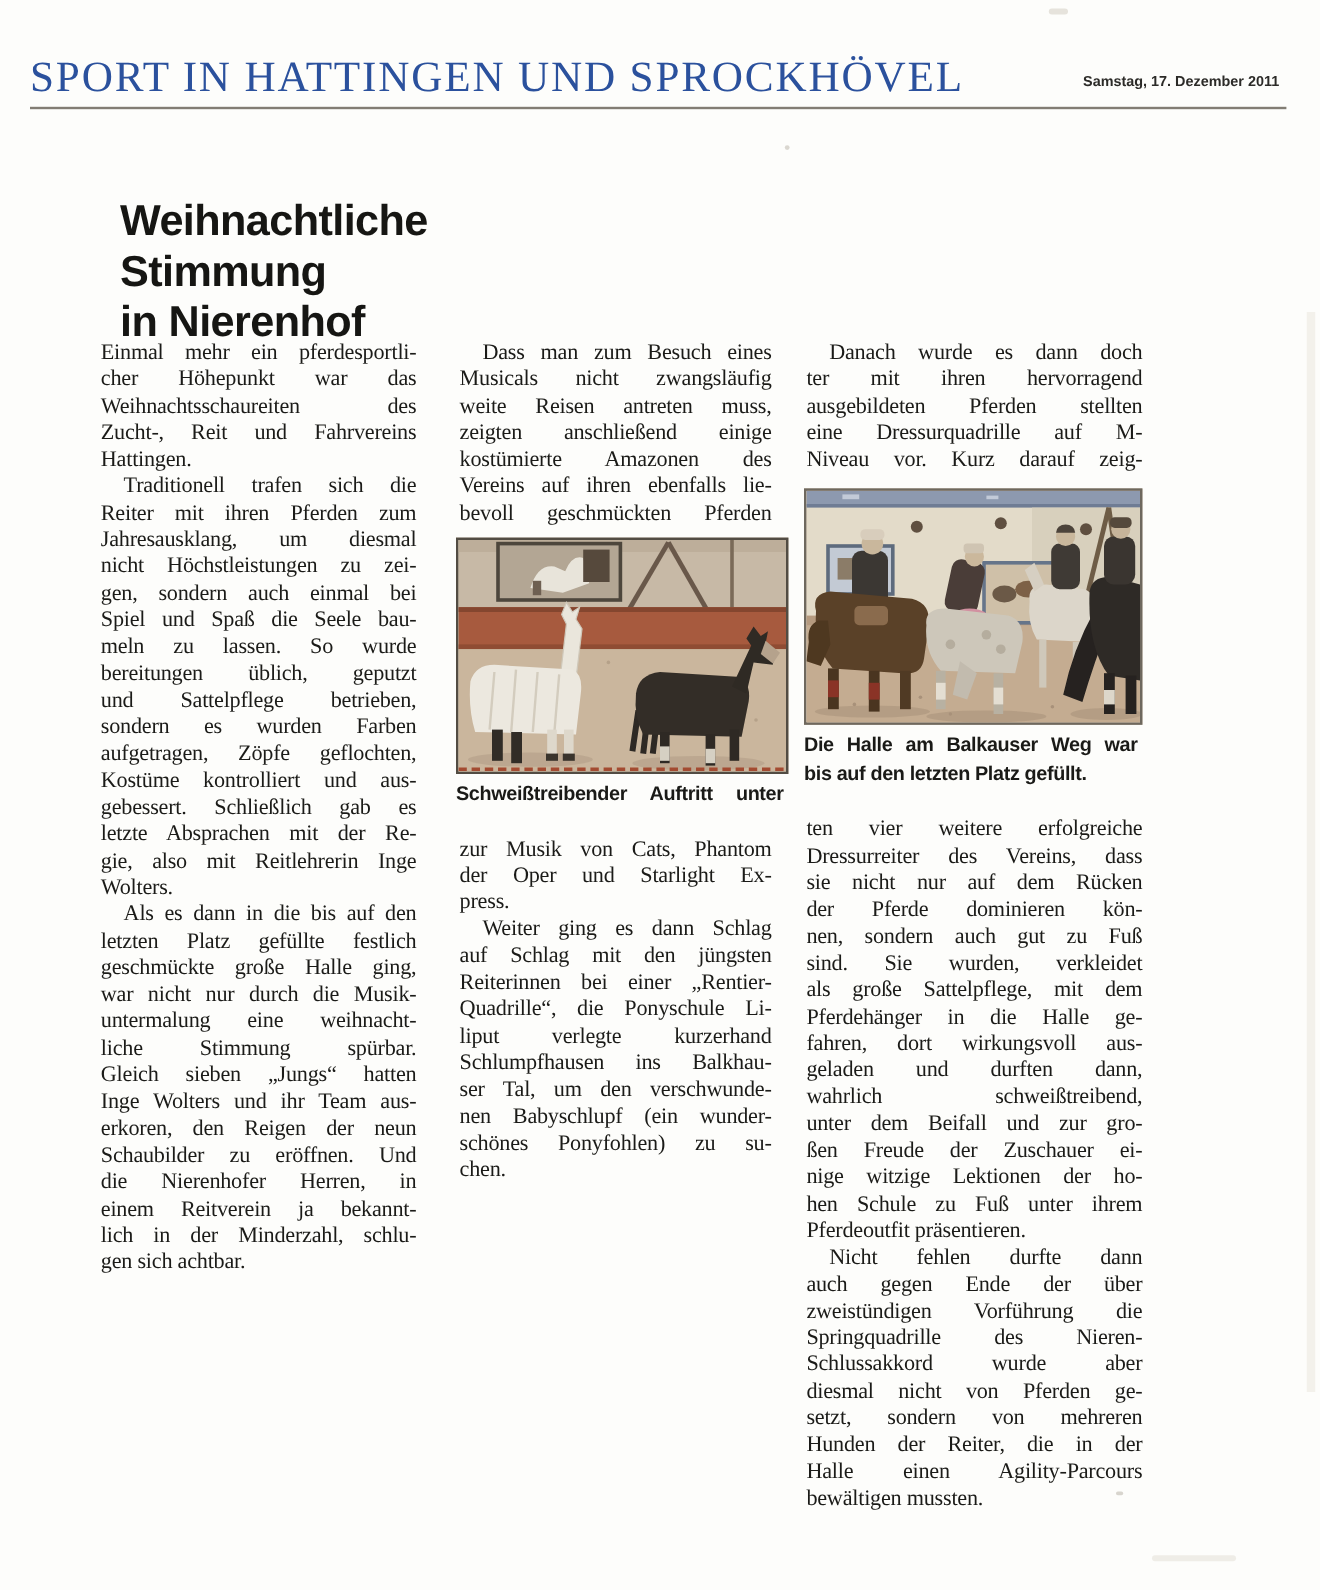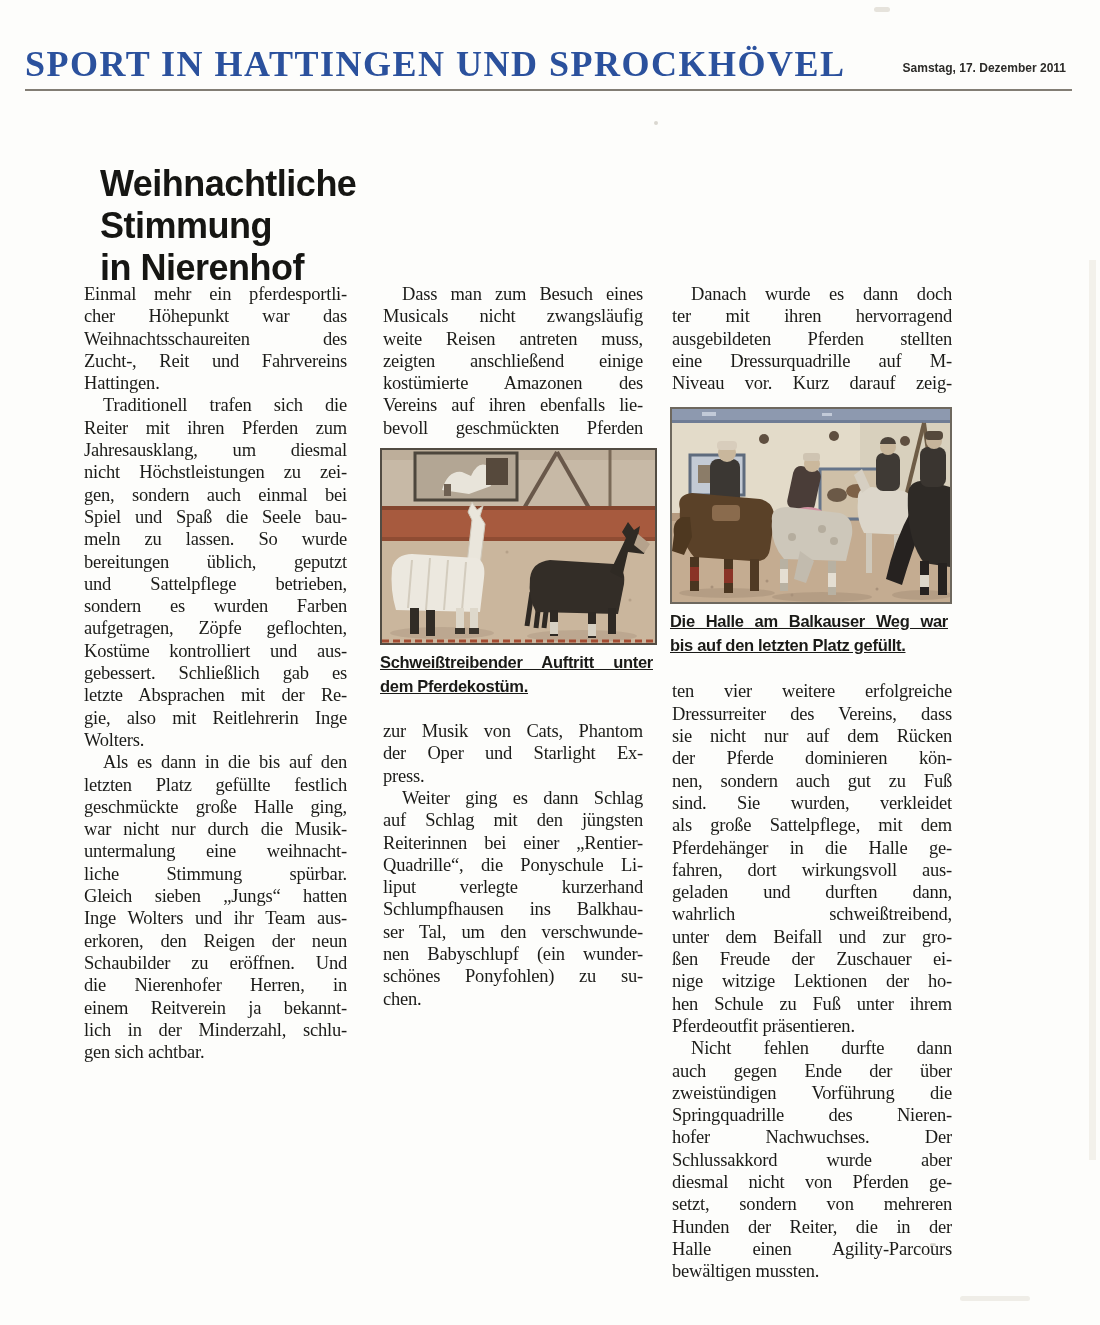--- a/index.html
+++ b/index.html
@@ -9,21 +9,21 @@
     margin:0 auto;
     background:#fdfdfb;
     overflow:hidden;
     font-family:"Liberation Serif", serif;
     color:#1b1b18;
   }
   
   .masthead-title{
     position:absolute;left:25px;top:44px;
     font-family:"Liberation Serif", serif;
-    font-weight:bold;
+    font-weight:normal;
     font-size:36px;line-height:40px;
     letter-spacing:1.5px;
     color:#2b519d;
     white-space:nowrap;
   }
   .masthead-date{
     position:absolute;right:34px;top:58px;
     font-family:"Liberation Sans", sans-serif;
     font-weight:bold;
     font-size:12px;line-height:20px;
@@ -56,21 +56,21 @@
     letter-spacing:-0.2px;
     color:#1b1b18;
     text-align:justify;
     text-align-last:justify;
     white-space:nowrap;
     white-space:normal;
   }
   .bline.endline{text-align-last:left;}
   .bline.indent{text-indent:19px;}
   
-  figure{margin:0;padding:0;text-decoration:underline;}
+  figure{margin:0;padding:0;}
   .fig1{margin:9px 0 22px -3px;width:273px;}
   .fig2{margin:13px 0 23px -2px;width:278px;}
   .photo{
     display:block;
     border:2px solid #524c43;
     background:#c7b9a6;
   }
   .fig2 .photo{border-color:#6e6albanian;}
   .fig2 .photo{border-color:#6e685e;}
   .caption{margin-top:6px;}
@@ -199,21 +199,20 @@
         <rect x="168" y="160" width="8" height="26" fill="#2e2924"></rect>
         <rect x="168" y="172" width="8" height="12" fill="#d6d0c3"></rect>
         <rect x="206" y="162" width="8" height="26" fill="#2e2924"></rect>
         <rect x="206" y="174" width="8" height="12" fill="#d6d0c3"></rect>
         <rect x="226" y="158" width="8" height="26" fill="#2e2924"></rect>
 
         <line x1="0" y1="191" x2="273" y2="191" stroke="#a34b31" stroke-width="3" stroke-dasharray="7 4"></line>
       </svg>
       <figcaption class="caption">
           <div class="cline">Schweißtreibender Auftritt unter</div>
-          <div class="cline endline">dem Pferdekostüm.</div>
         </figcaption>
     </figure>
 
     <div>
         <div class="bline">zur Musik von Cats, Phantom</div>
         <div class="bline">der Oper und Starlight Ex-</div>
         <div class="bline endline">press.</div>
         <div class="bline indent">Weiter ging es dann Schlag</div>
         <div class="bline">auf Schlag mit den jüngsten</div>
         <div class="bline">Reiterinnen bei einer „Rentier-</div>
@@ -335,21 +334,20 @@
         <div class="bline">wahrlich schweißtreibend,</div>
         <div class="bline">unter dem Beifall und zur gro-</div>
         <div class="bline">ßen Freude der Zuschauer ei-</div>
         <div class="bline">nige witzige Lektionen der ho-</div>
         <div class="bline">hen Schule zu Fuß unter ihrem</div>
         <div class="bline endline">Pferdeoutfit präsentieren.</div>
         <div class="bline indent">Nicht fehlen durfte dann</div>
         <div class="bline">auch gegen Ende der über</div>
         <div class="bline">zweistündigen Vorführung die</div>
         <div class="bline">Springquadrille des Nieren-</div>
-        <div class="bline">hofer Nachwuchses. Der</div>
         <div class="bline">Schlussakkord wurde aber</div>
         <div class="bline">diesmal nicht von Pferden ge-</div>
         <div class="bline">setzt, sondern von mehreren</div>
         <div class="bline">Hunden der Reiter, die in der</div>
         <div class="bline">Halle einen Agility-Parcours</div>
         <div class="bline endline">bewältigen mussten.</div>
       </div>
   </div>
 
   <div class="smudge sm1"></div>

